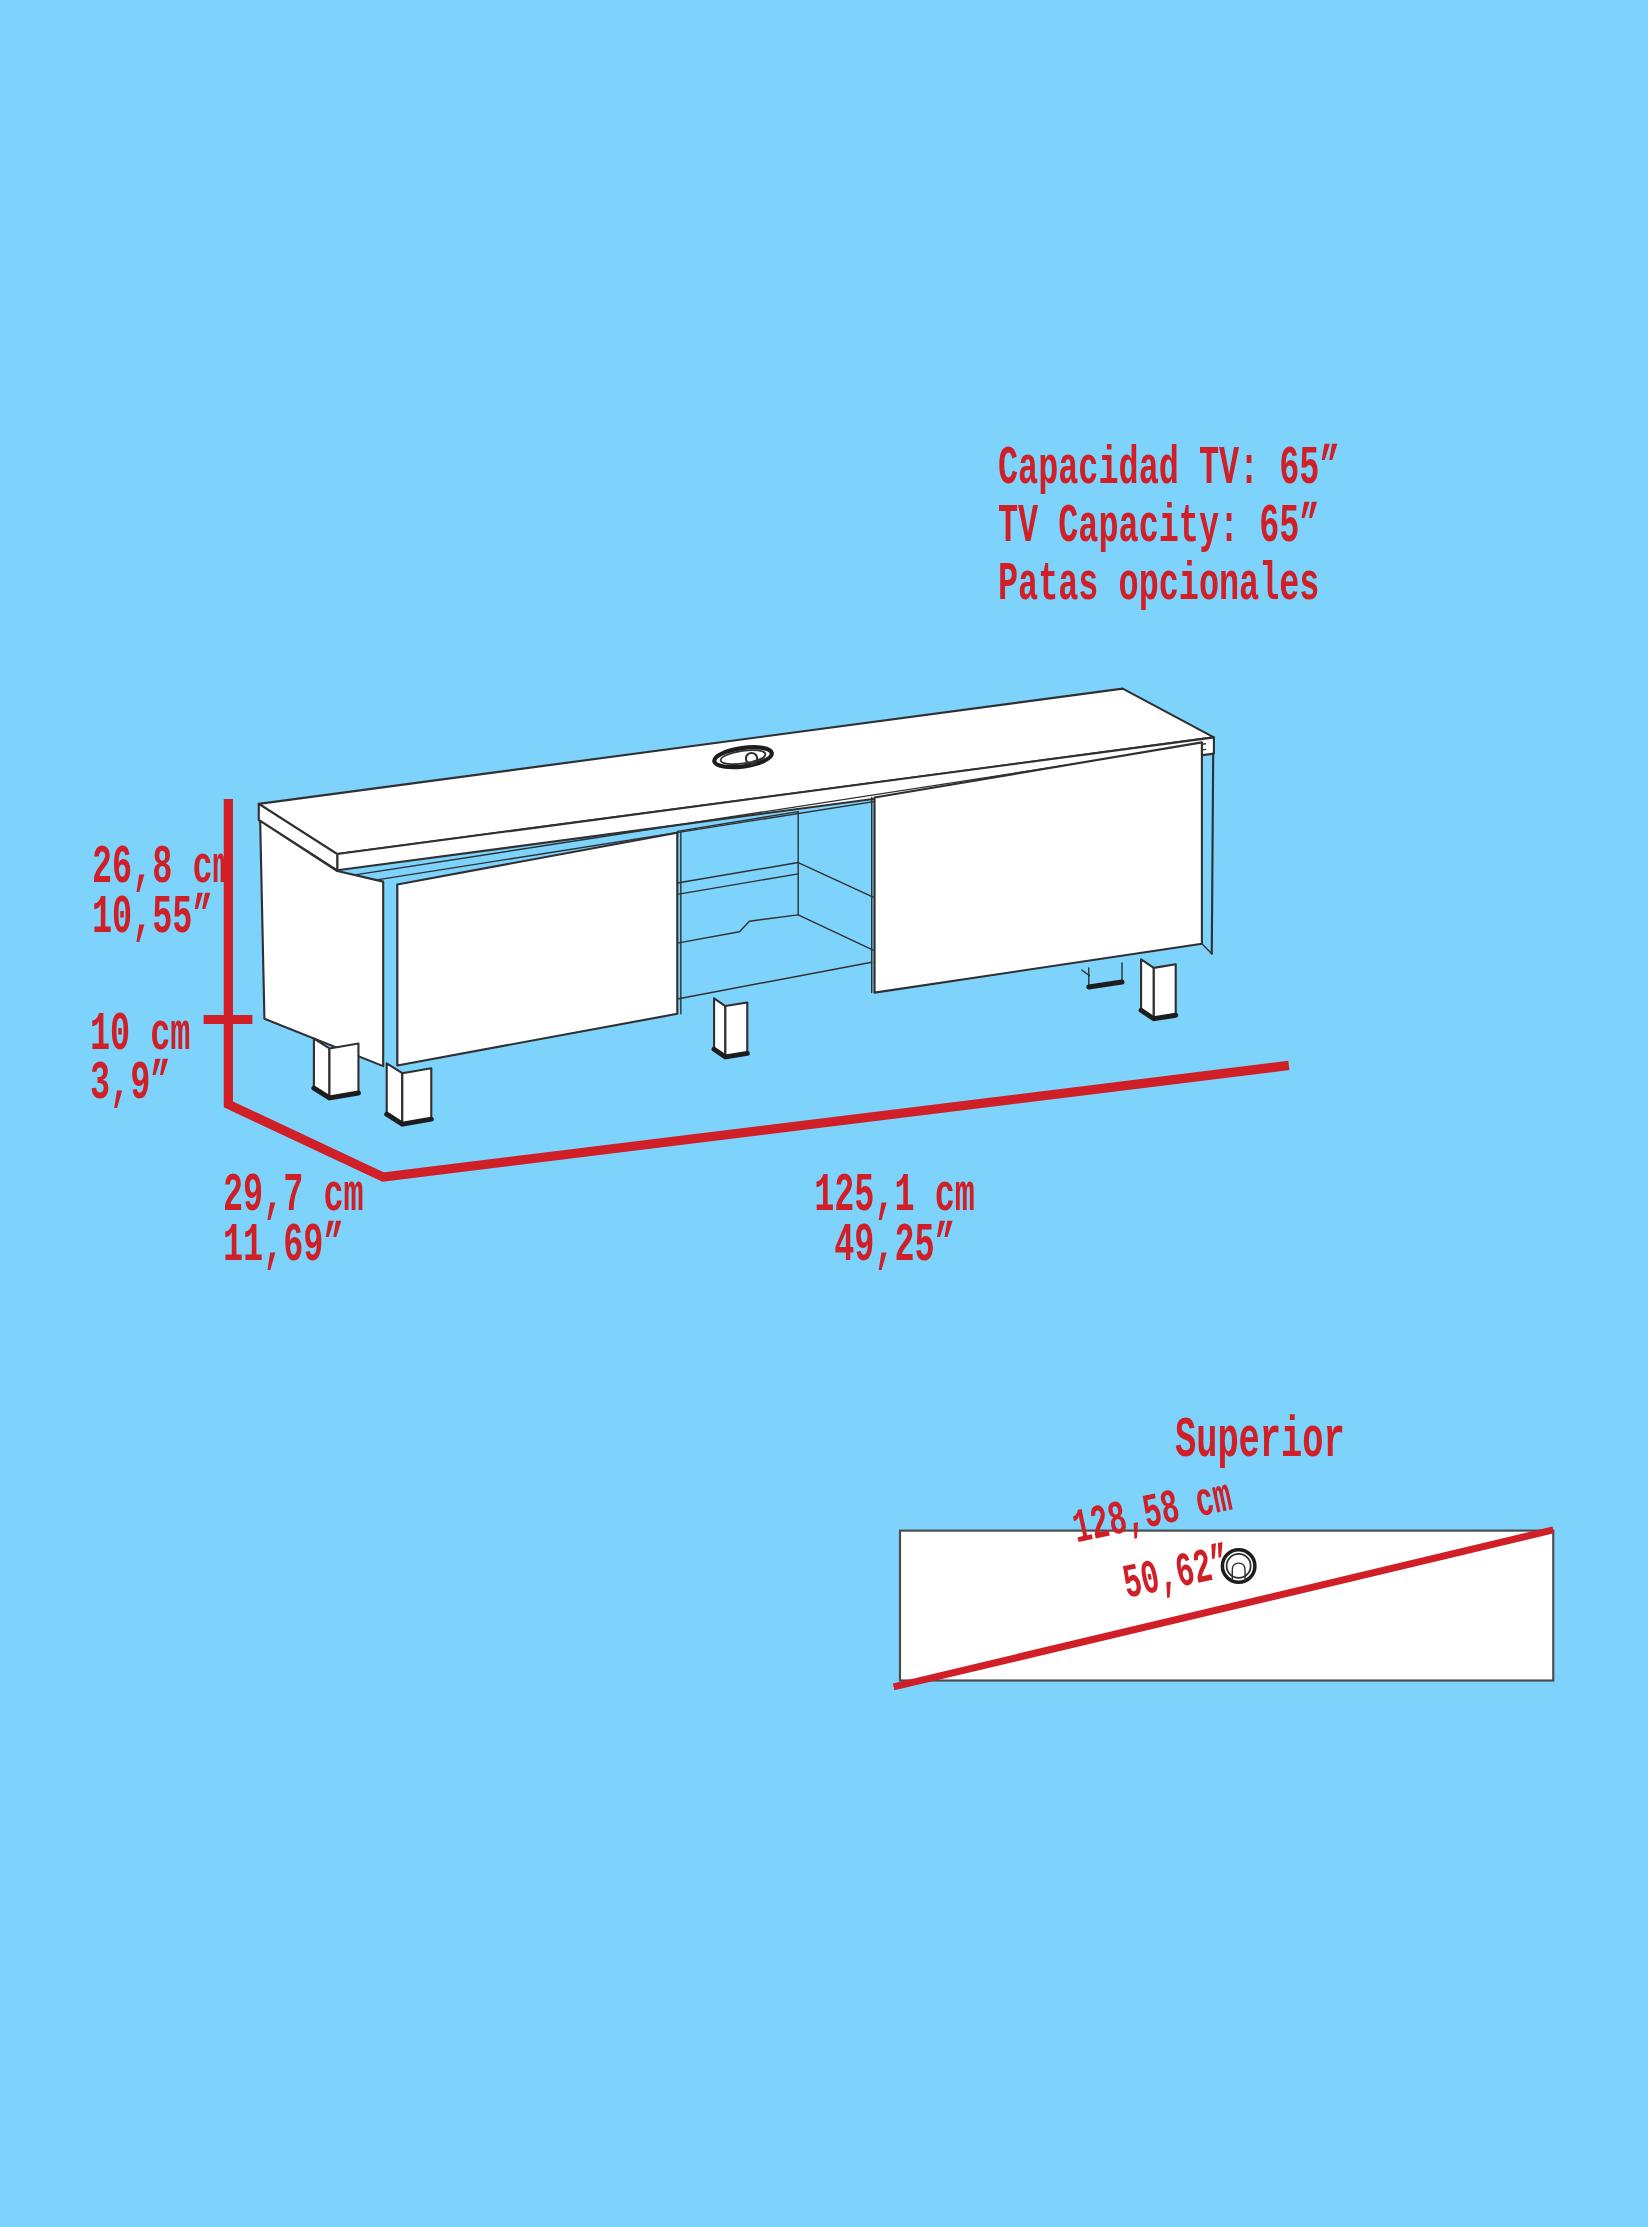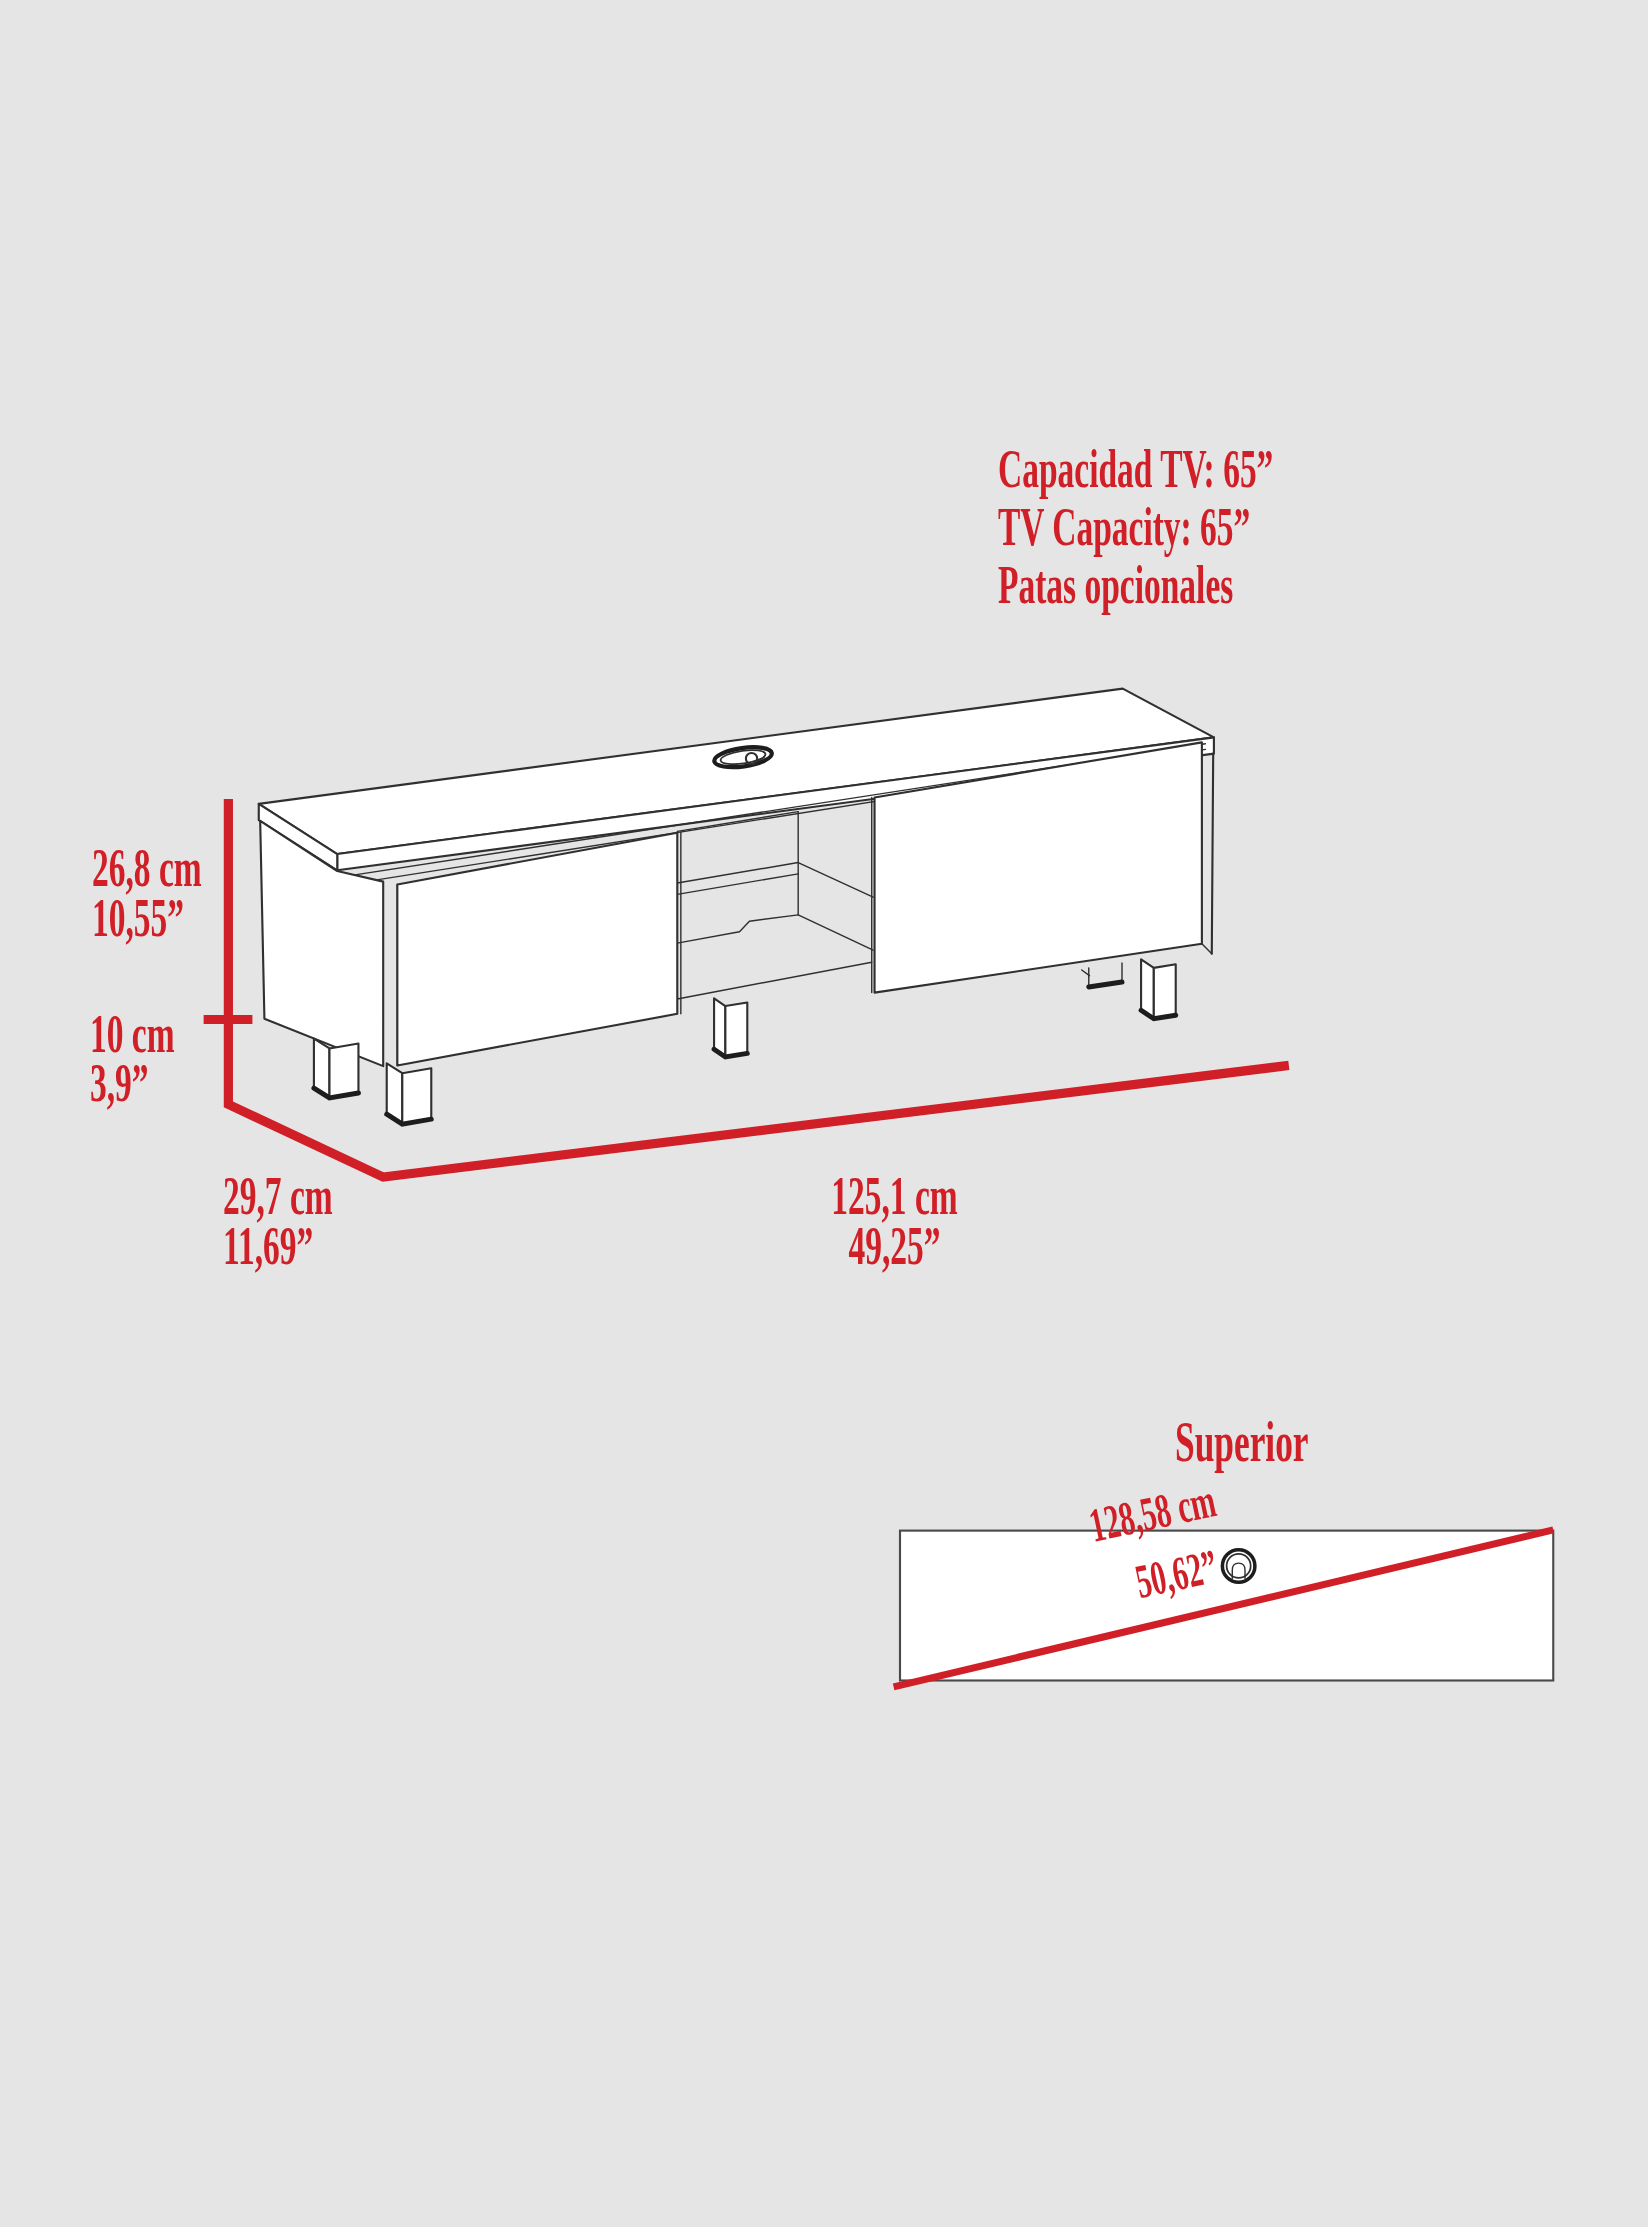--- a/index.html
+++ b/index.html
@@ -1,17 +1,17 @@
 <!DOCTYPE html>
 <html style="font-size:11.3px"><head>
 <meta charset="utf-8">
 <style>
   html,body{margin:0;padding:0;background:#ffffff;}
-  .canvas{position:relative;width:1648px;height:2227px;background:#e5e5e5;overflow:hidden;
-          font-family:Liberation Serif, serif;}
+  .canvas{position:relative;width:1648px;height:2227px;background:#7dd3fc;overflow:hidden;
+          font-family:Liberation Mono, monospace;}
   svg{position:absolute;left:0;top:0;}
 
   
   .ln   {stroke:#303030;fill:none;stroke-width:3;stroke-linejoin:round;stroke-linecap:round;}
   .ln2  {stroke:#303030;fill:none;stroke-width:2;stroke-linejoin:round;stroke-linecap:round;}
   .face {fill:#ffffff;stroke:#303030;stroke-width:3;stroke-linejoin:round;}
   .base {stroke:#1d1d1d;stroke-width:7;fill:none;stroke-linecap:round;}
   .red  {stroke:#d01f26;fill:none;}
   .tvrect{fill:#ffffff;stroke:#4a4a4a;stroke-width:3;}
 

